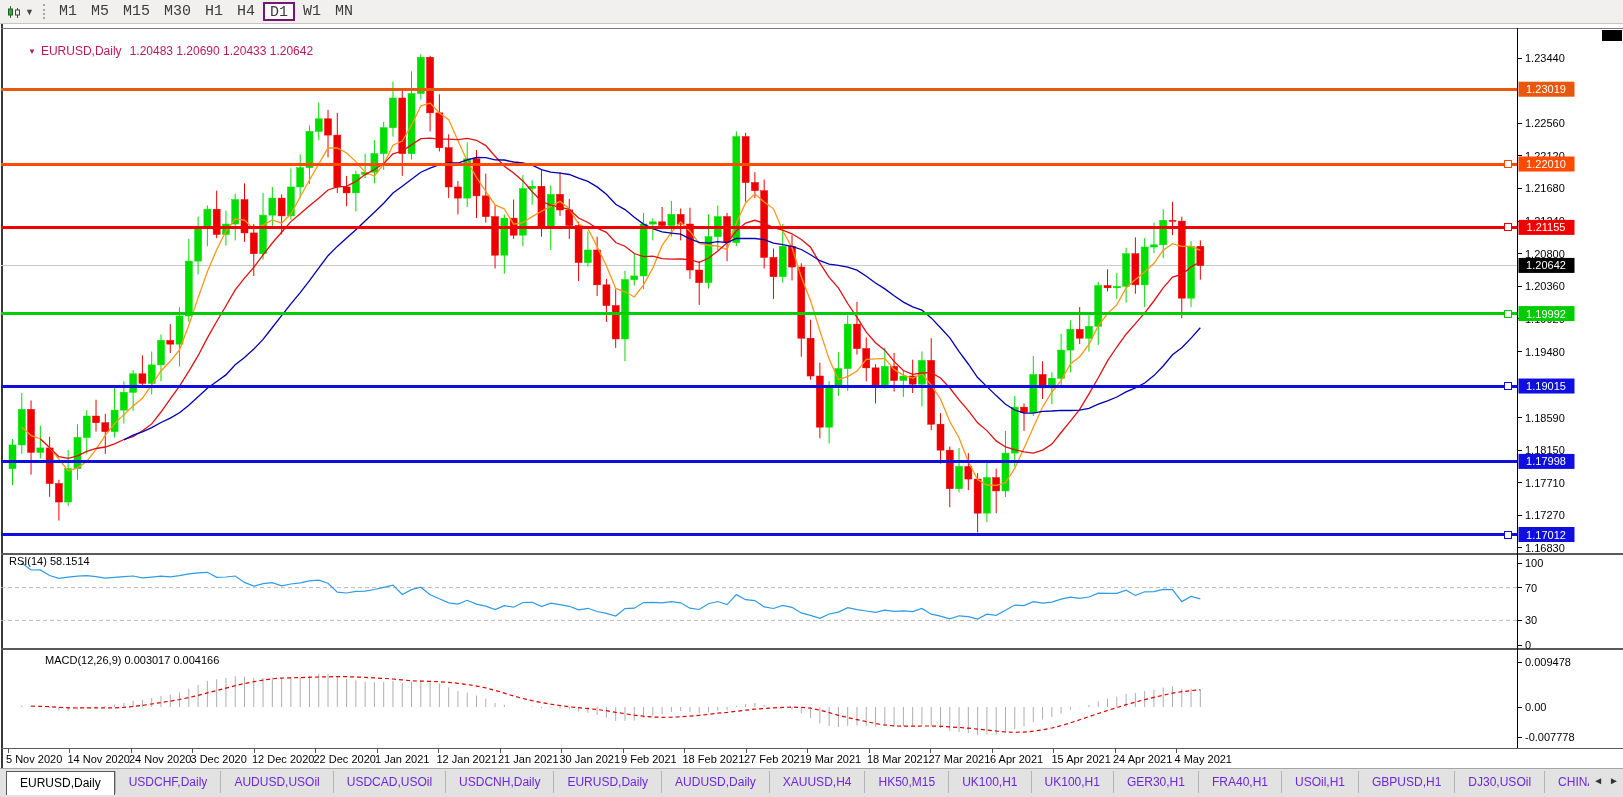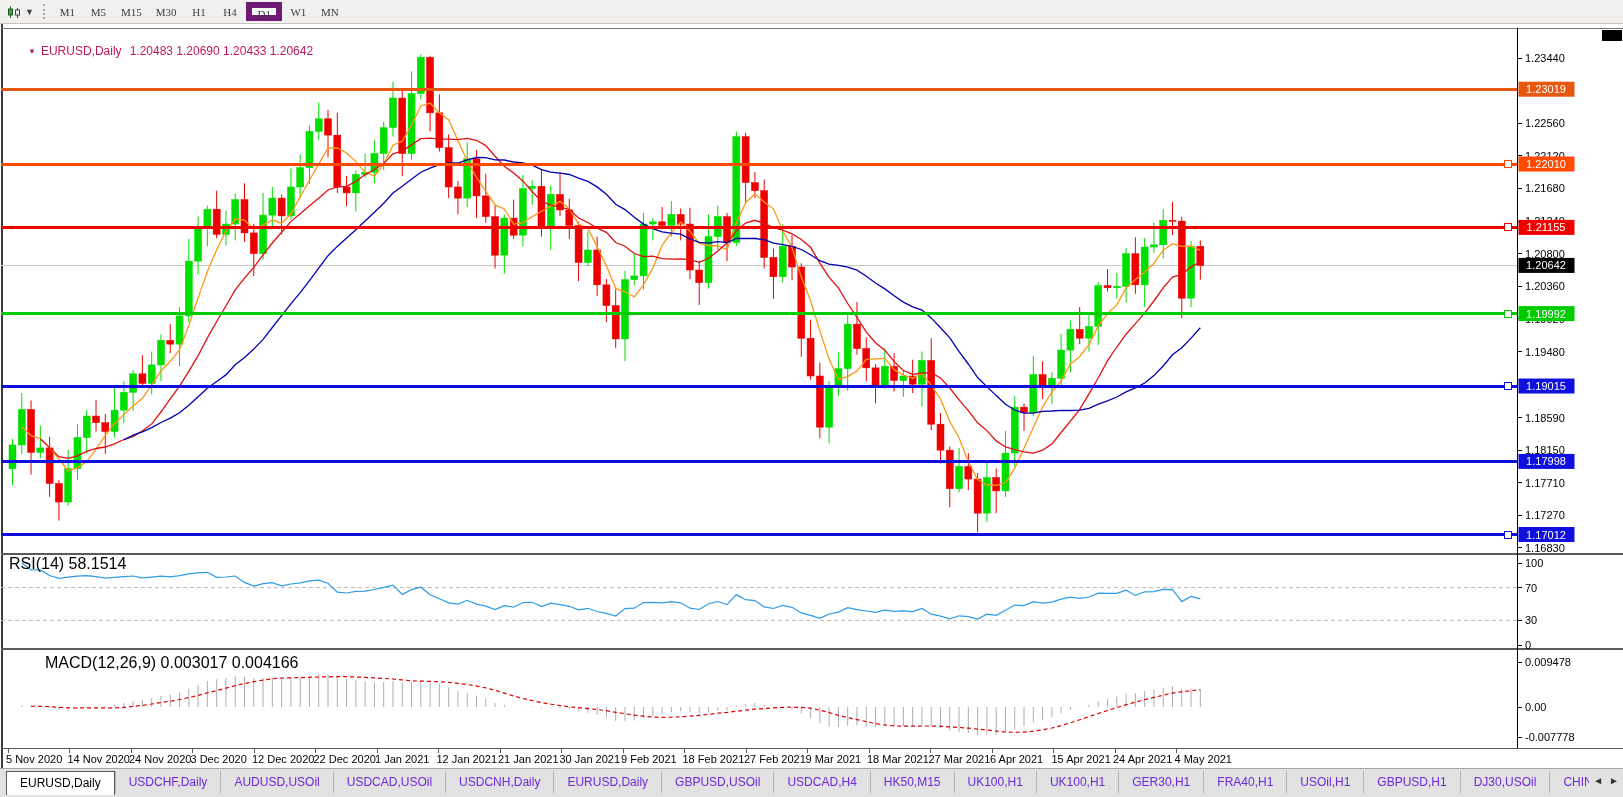--- a/index.html
+++ b/index.html
@@ -4,26 +4,26 @@
 <style>
   html,body{margin:0;padding:0;background:#888;}
   #app{position:relative;width:1623px;height:797px;background:#fff;overflow:hidden;
        font-family:"Liberation Sans",sans-serif;-webkit-font-smoothing:none;}
   
   #toolbar{position:absolute;left:0;top:0;width:1623px;height:24px;background:#F1F0EE;
            border-bottom:1px solid #C9C5BE;display:flex;align-items:center;box-sizing:border-box;}
   .tb-icon{width:20px;height:18px;margin-left:4px;display:flex;align-items:center;justify-content:center;cursor:pointer;}
   .tb-caret{font-size:9px;color:#444;margin-left:1px;cursor:pointer;}
   .tb-grip{height:15px;border-left:2px dotted #A8A8A8;margin:0 7px 0 9px;}
-  button.tf{height:19px;min-width:29px;margin:0 1px;padding:0 5px;font-family:Liberation Serif, serif;
-            font-size:11px;color:#3C3C3C;background:transparent;border:1px solid transparent;cursor:pointer;}
-  button.tf.active{background:#FBFBFB;border:6px solid #701a75;}
+  button.tf{height:19px;min-width:29px;margin:0 1px;padding:0 5px;font-family:Liberation Mono, monospace;
+            font-size:15px;color:#3C3C3C;background:transparent;border:1px solid transparent;cursor:pointer;}
+  button.tf.active{background:#FBFBFB;border:2px solid #701a75;}
   
   #chart-wrap{position:absolute;left:1px;top:24px;width:1623px;height:573px;}
-  .pane-label{position:absolute;font-size:16px;color:#000;white-space:pre;z-index:5;}
+  .pane-label{position:absolute;font-size:11px;color:#000;white-space:pre;z-index:5;}
   #hdr{position:absolute;left:7px;top:6px;font-size:12px;color:#be185d;z-index:5;}
   #hdr .tri{font-size:8px;vertical-align:1px;margin-right:5px;}
   #hdr .ohlc{margin-left:8px;}
   
   #tabbar{position:absolute;left:0;top:768px;width:1623px;height:29px;background:#E2E2E2;
           border-top:1px solid #A5A5A5;box-sizing:border-box;}
   #tabs{position:absolute;left:6px;top:2px;right:34px;height:24px;display:flex;overflow:hidden;}
   .tab{height:22px;line-height:22px;padding:0 13px;font-size:12px;color:#6d28d9;white-space:nowrap;
        border-left:1px solid #B4B4B4;cursor:pointer;}
   .tab:first-child{border-left:none;}
@@ -598,22 +598,22 @@
   </div>
 
   <div id="tabbar">
     <div id="tabs">
         <span class="tab active">EURUSD,Daily</span>
         <span class="tab">USDCHF,Daily</span>
         <span class="tab">AUDUSD,USOil</span>
         <span class="tab">USDCAD,USOil</span>
         <span class="tab">USDCNH,Daily</span>
         <span class="tab">EURUSD,Daily</span>
-        <span class="tab">GBPUSD,USOil</span>
-        <span class="tab">USDCAD,H4</span>
+        <span class="tab">AUDUSD,Daily</span>
+        <span class="tab">XAUUSD,H4</span>
         <span class="tab">HK50,M15</span>
         <span class="tab">UK100,H1</span>
         <span class="tab">UK100,H1</span>
         <span class="tab">GER30,H1</span>
         <span class="tab">FRA40,H1</span>
         <span class="tab">USOil,H1</span>
         <span class="tab">GBPUSD,H1</span>
         <span class="tab">DJ30,USOil</span>
         <span class="tab">CHINA300,H1</span>
       </div>

